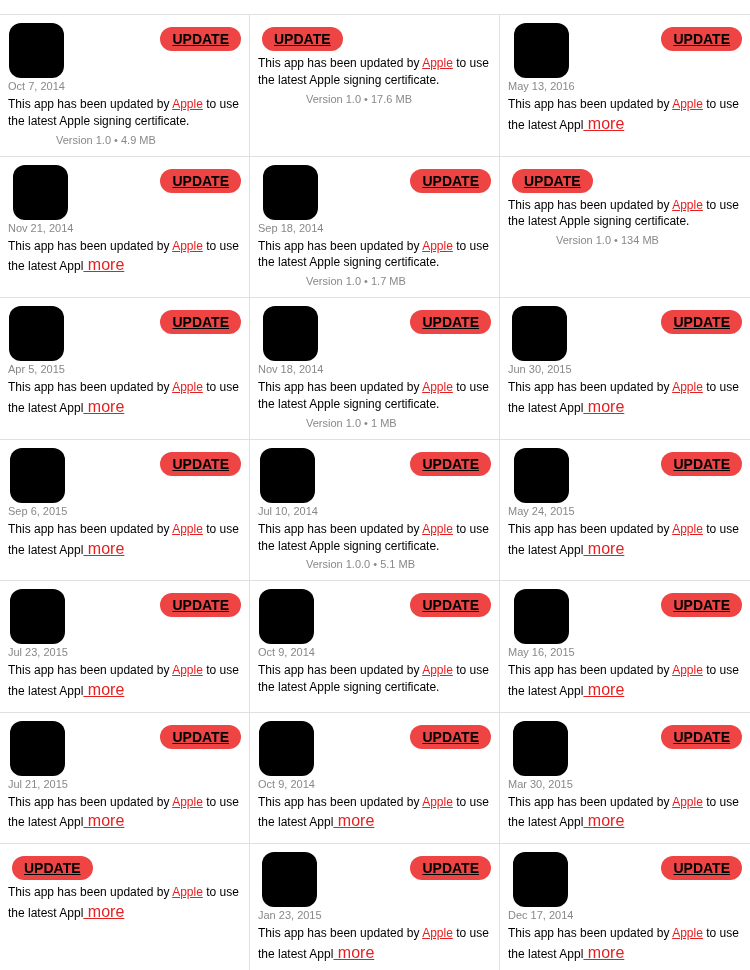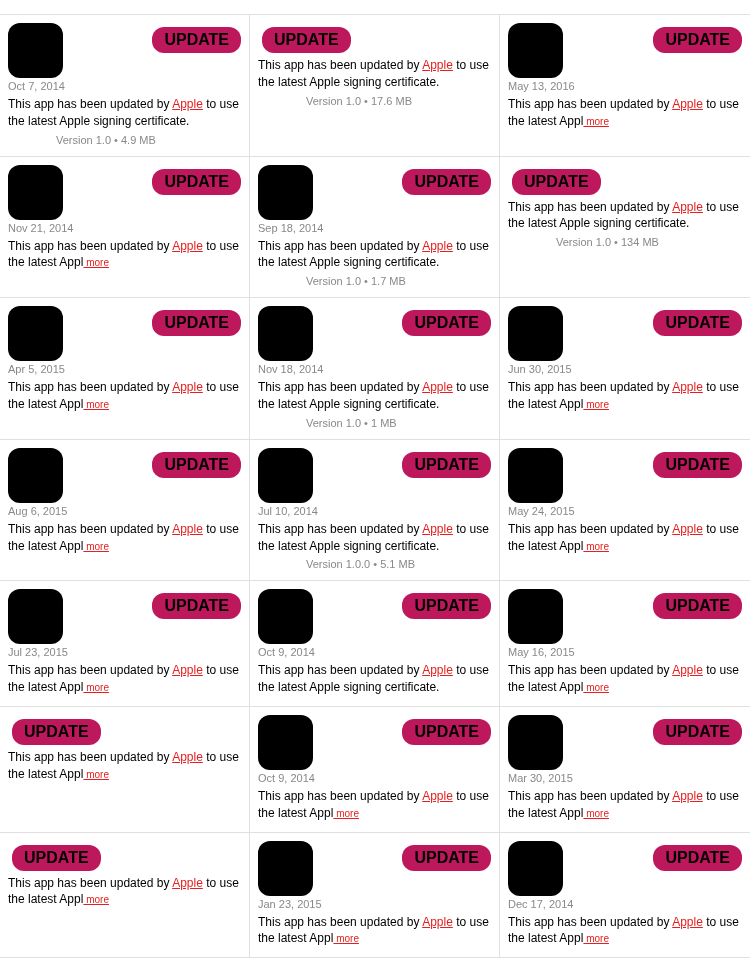--- a/index.html
+++ b/index.html
@@ -32,61 +32,62 @@
     .app-cell:nth-child(3n) { border-right: none; }
     .app-header {
       display: flex;
       align-items: flex-start;
       justify-content: space-between;
       margin-bottom: 4px;
     }
     .app-icon-area {
       display: flex;
       flex-direction: column;
-      align-items: flex-start;
+      align-items: center;
     }
     .app-icon {
       width: 55px;
       height: 55px;
       background: #000;
       border-radius: 12px;
       flex-shrink: 0;
     }
     .app-date {
       font-size: 11px;
       color: #888;
       margin-top: 2px;
     }
     .update-btn {
-      background: #be185d;
+      background: #ef4444;
       color: #000;
       border: none;
       border-radius: 12px;
-      font-size: 16px;
+      font-size: 14px;
       font-weight: 600;
       padding: 4px 12px;
       cursor: pointer;
       white-space: nowrap;
       margin-left: 4px;
       margin-top: 4px;
+      text-decoration: underline;
     }
     .app-desc {
       font-size: 12px;
       color: #000;
       line-height: 1.4;
       margin-top: 4px;
     }
     .app-desc a, .apple-link {
       color: #e62020;
       text-decoration: underline;
     }
     .more-link {
       color: #007aff;
       text-decoration: none;
-      font-size: 10px;
+      font-size: 16px;
     }
     .app-version {
       font-size: 11px;
       color: #888;
       margin-top: 4px;
       margin-left: 48px;
     }
   </style>
 </head>
 <body>
@@ -200,21 +201,21 @@
     </div>
     <div class="app-desc">
       This app has been updated by <a class="apple-link">Apple</a> to use the latest Appl<a class="more-link"> more</a>
     </div>
 
   </div>
     <div class="app-cell">
     <div class="app-header">
       <div class="app-icon-area">
         <div class="app-icon"></div>
-        <div class="app-date">Aug 6, 2015</div>
+        <div class="app-date">Sep 6, 2015</div>
       </div>
       <button class="update-btn">UPDATE</button>
     </div>
     <div class="app-desc">
       This app has been updated by <a class="apple-link">Apple</a> to use the latest Appl<a class="more-link"> more</a>
     </div>
 
   </div>
     <div class="app-cell">
     <div class="app-header">
@@ -276,20 +277,24 @@
       </div>
       <button class="update-btn">UPDATE</button>
     </div>
     <div class="app-desc">
       This app has been updated by <a class="apple-link">Apple</a> to use the latest Appl<a class="more-link"> more</a>
     </div>
 
   </div>
     <div class="app-cell">
     <div class="app-header">
+      <div class="app-icon-area">
+        <div class="app-icon"></div>
+        <div class="app-date">Jul 21, 2015</div>
+      </div>
       <button class="update-btn">UPDATE</button>
     </div>
     <div class="app-desc">
       This app has been updated by <a class="apple-link">Apple</a> to use the latest Appl<a class="more-link"> more</a>
     </div>
 
   </div>
     <div class="app-cell">
     <div class="app-header">
       <div class="app-icon-area">

